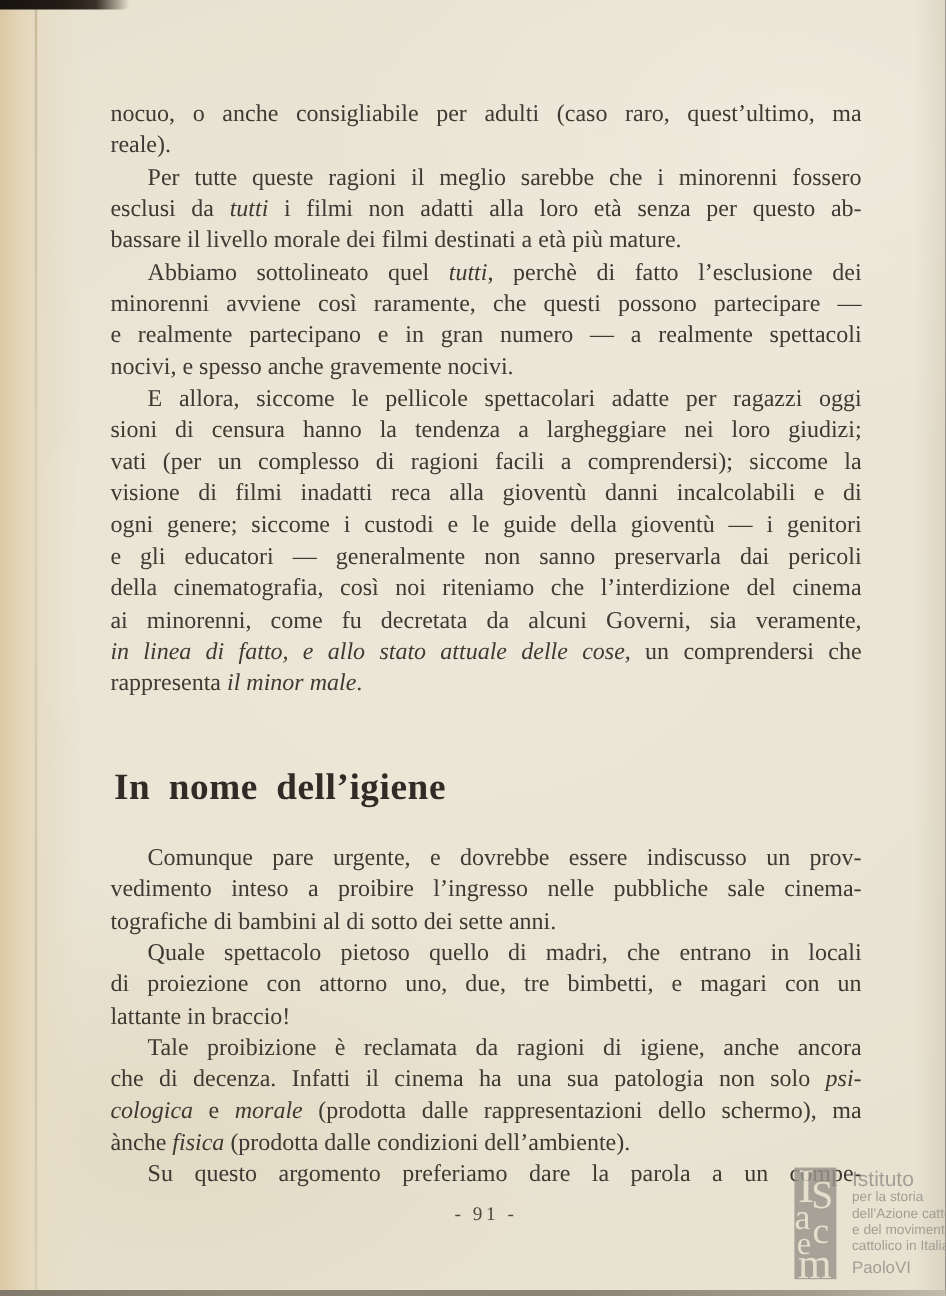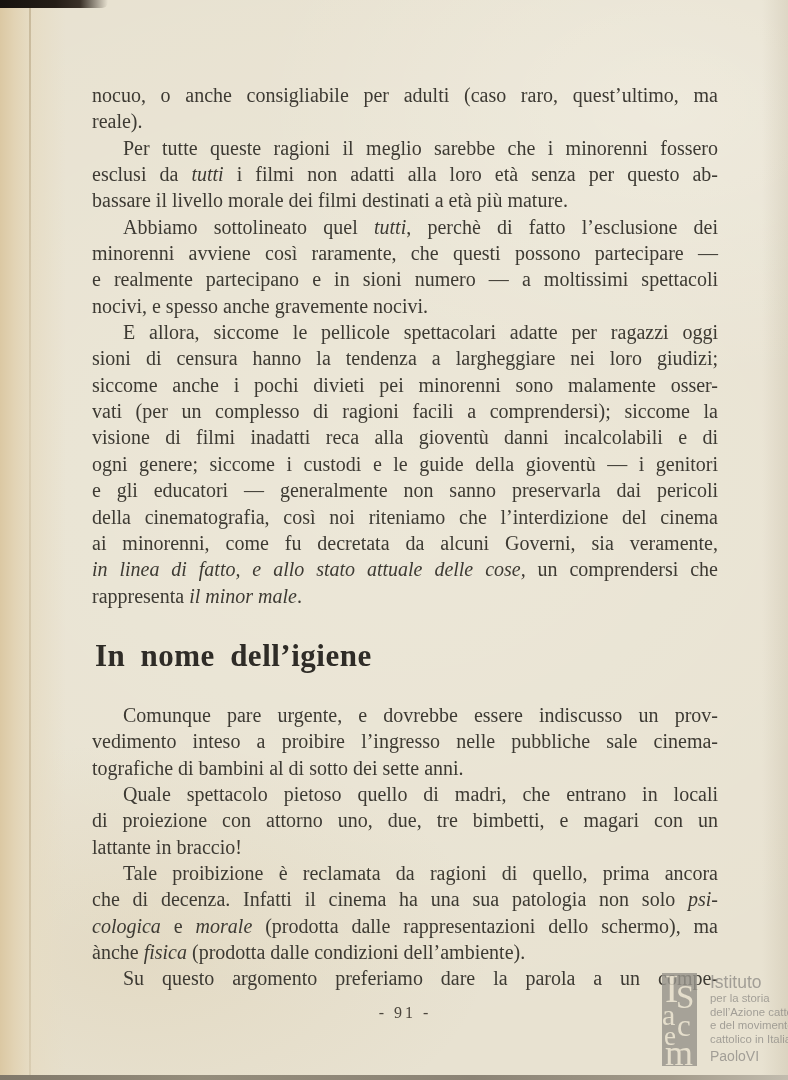--- a/index.html
+++ b/index.html
@@ -94,45 +94,44 @@
   <div class="bottom-edge"></div>
 
   <div id="body1" class="body-block">
       <div class="line"><span>nocuo, o anche consigliabile per adulti (caso raro, quest’ultimo, ma</span></div>
       <div class="line last"><span>reale).</span></div>
       <div class="line indent"><span>Per tutte queste ragioni il meglio sarebbe che i minorenni fossero</span></div>
       <div class="line"><span>esclusi da </span><span class="it">tutti</span><span> i filmi non adatti alla loro età senza per questo ab-</span></div>
       <div class="line last"><span>bassare il livello morale dei filmi destinati a età più mature.</span></div>
       <div class="line indent"><span>Abbiamo sottolineato quel </span><span class="it">tutti</span><span>, perchè di fatto l’esclusione dei</span></div>
       <div class="line"><span>minorenni avviene così raramente, che questi possono partecipare —</span></div>
-      <div class="line"><span>e realmente partecipano e in sioni numero — a moltissimi spettacoli</span></div>
+      <div class="line"><span>e realmente partecipano e in gran numero — a realmente spettacoli</span></div>
       <div class="line last"><span>nocivi, e spesso anche gravemente nocivi.</span></div>
       <div class="line indent"><span>E allora, siccome le pellicole spettacolari adatte per ragazzi oggi</span></div>
       <div class="line"><span>sioni di censura hanno la tendenza a largheggiare nei loro giudizi;</span></div>
-      <div class="line"><span>siccome anche i pochi divieti pei minorenni sono malamente osser-</span></div>
       <div class="line"><span>vati (per un complesso di ragioni facili a comprendersi); siccome la</span></div>
       <div class="line"><span>visione di filmi inadatti reca alla gioventù danni incalcolabili e di</span></div>
       <div class="line"><span>ogni genere; siccome i custodi e le guide della gioventù — i genitori</span></div>
       <div class="line"><span>e gli educatori — generalmente non sanno preservarla dai pericoli</span></div>
       <div class="line"><span>della cinematografia, così noi riteniamo che l’interdizione del cinema</span></div>
       <div class="line"><span>ai minorenni, come fu decretata da alcuni Governi, sia veramente,</span></div>
       <div class="line"><span class="it">in linea di fatto, e allo stato attuale delle cose,</span><span> un comprendersi che</span></div>
       <div class="line last"><span>rappresenta </span><span class="it">il minor male</span><span>.</span></div>
     </div>
 
   <div class="heading">In nome dell’igiene</div>
 
   <div id="body2" class="body-block">
       <div class="line indent"><span>Comunque pare urgente, e dovrebbe essere indiscusso un prov-</span></div>
       <div class="line"><span>vedimento inteso a proibire l’ingresso nelle pubbliche sale cinema-</span></div>
       <div class="line last"><span>tografiche di bambini al di sotto dei sette anni.</span></div>
       <div class="line indent"><span>Quale spettacolo pietoso quello di madri, che entrano in locali</span></div>
       <div class="line"><span>di proiezione con attorno uno, due, tre bimbetti, e magari con un</span></div>
       <div class="line last"><span>lattante in braccio!</span></div>
-      <div class="line indent"><span>Tale proibizione è reclamata da ragioni di quello, prima ancora</span></div>
+      <div class="line indent"><span>Tale proibizione è reclamata da ragioni di igiene, anche ancora</span></div>
       <div class="line"><span>che di decenza. Infatti il cinema ha una sua patologia non solo </span><span class="it">psi-</span></div>
       <div class="line"><span class="it">cologica</span><span> e </span><span class="it">morale</span><span> (prodotta dalle rappresentazioni dello schermo), ma</span></div>
       <div class="line last"><span>ànche </span><span class="it">fisica</span><span> (prodotta dalle condizioni dell’ambiente).</span></div>
       <div class="line indent"><span>Su questo argomento preferiamo dare la parola a un compe-</span></div>
     </div>
 
   <div class="page-number">- 91 -</div>
 
   <div class="watermark">
     <div class="wm-block">

